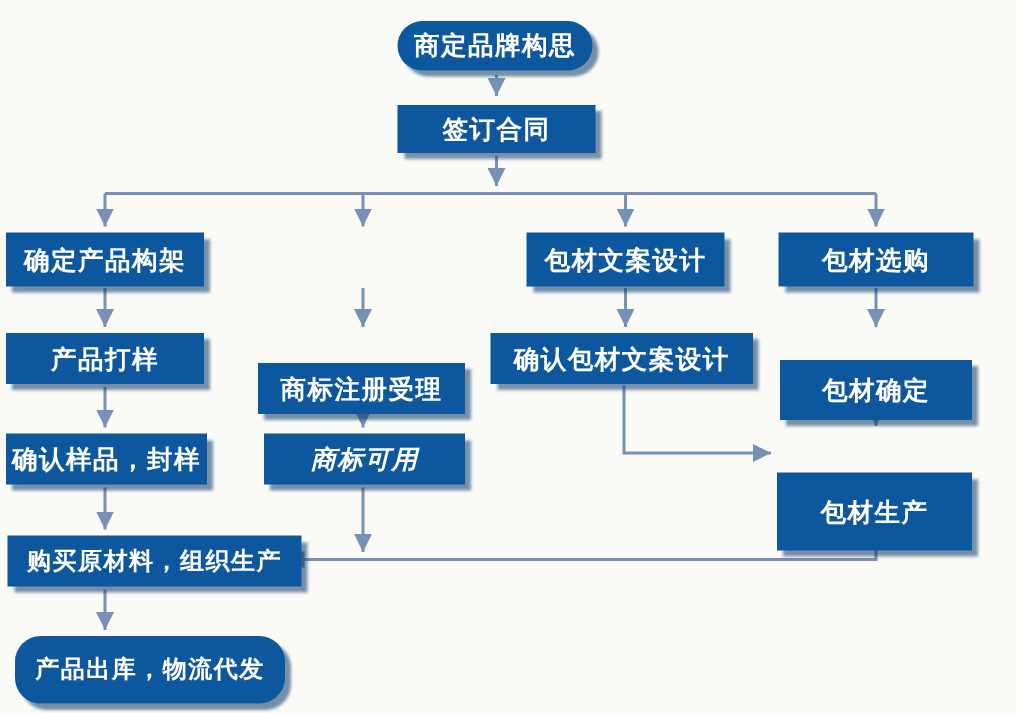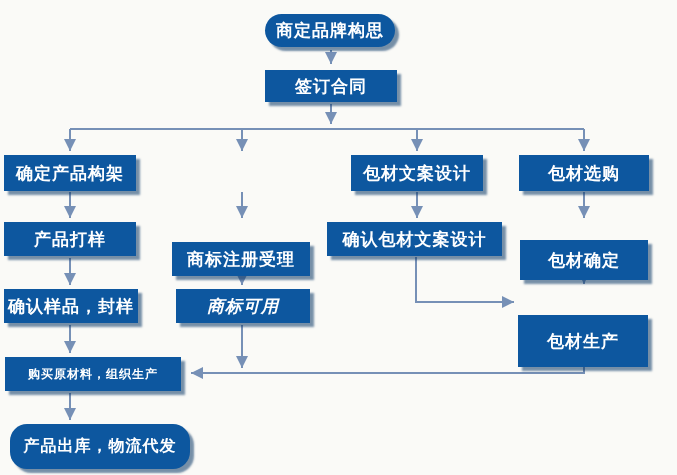--- a/index.html
+++ b/index.html
@@ -91,17 +91,17 @@
   <div class="node" style="left:327px;top:222px;width:175px;height:34px;">确认包材文案设计</div>
 
   <div class="node" style="left:520px;top:240px;width:128px;height:40px;text-align:center;">包材确定</div>
 
   <div class="node" style="left:4px;top:289px;width:134px;height:34px;">确认样品，封样</div>
 
   <div class="node" style="left:176px;top:289px;width:134px;height:34px;font-style:italic;">商标可用</div>
 
   <div class="node" style="left:518px;top:288px;width:130px;height:52px;margin-top:27px;">包材生产</div>
 
-  <div class="node" style="left:5px;top:357px;width:176px;height:34px;font-size:12px;">购买原材料，组织生产</div>
+  <div class="node" style="left:5px;top:357px;width:196px;height:34px;font-size:16px;">购买原材料，组织生产</div>
 
   <div class="node pill" style="left:10px;top:424px;width:180px;height:45px;font-size:16px;">产品出库，物流代发</div>
 
 </div>
 
 </body></html>

